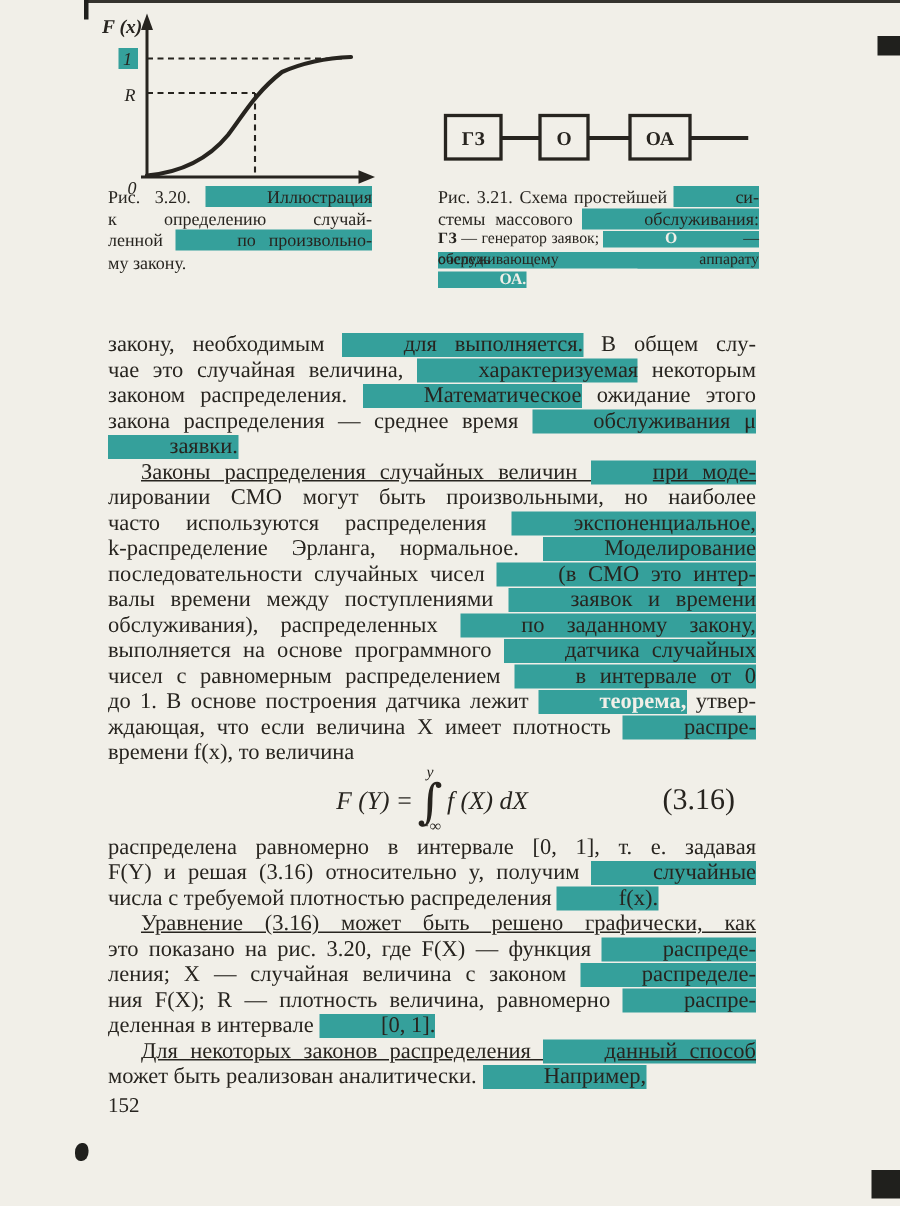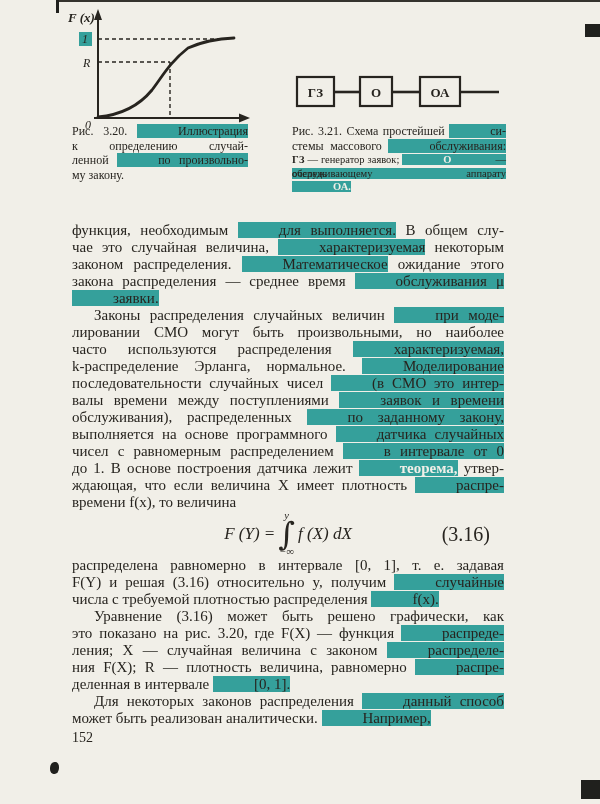--- a/index.html
+++ b/index.html
@@ -33,21 +33,21 @@
   .svg-hl{ fill:var(--hl); }
 
   .wire { stroke:var(--ink); stroke-width:2.6; }
   .box  { fill:none; stroke:var(--ink); stroke-width:2.2; }
   .boxlabel { text-anchor:middle; font-weight:bold; font-size:13px;
               font-family:"Liberation Serif",serif; fill:var(--ink); }
 
   
   .tline { text-align:justify; text-align-last:justify; }
   .tline.end { text-align-last:left; }
-  .tline.ind { text-indent:22px; }
+  .tline.ind { text-indent:22px;text-decoration:underline; }
   .it { }
   .bd { font-weight:bold; }
   .hl { background-color:var(--hl);padding-left:41px; }
   .bd.hl { color:var(--hltext); }
 
   
   .cap { position:absolute; }
   #cap320 { left:72px;  top:124px; width:176px; }
   #cap321 { left:292px; top:124px; width:214px; }
   .cap .tline { height:14.5px; line-height:14.5px; font-size:12px; }
@@ -123,28 +123,28 @@
     </div>
   <div id="cap321" class="cap">
       <div class="tline"><span class="it">Рис. 3.21. </span><span>Схема простейшей </span><span class="hl">си-</span></div>
       <div class="tline"><span>стемы массового </span><span class="hl">обслуживания:</span></div>
       <div class="tline small"><span class="bd">ГЗ</span><span> — генератор заявок; </span><span class="bd hl">О</span><span class="hl"> — очередь к</span></div>
       <div class="tline small end"><span>обслуживающему </span><span class="hl">аппарату </span><span class="bd hl">ОА.</span></div>
     </div>
 
   <div id="body">
     <div id="body-a">
-        <div class="tline"><span>функция, необходимым </span><span class="hl">для выполняется.</span><span> В общем слу-</span></div>
+        <div class="tline"><span>закону, необходимым </span><span class="hl">для выполняется.</span><span> В общем слу-</span></div>
         <div class="tline"><span>чае это случайная величина, </span><span class="hl">характеризуемая</span><span> некоторым</span></div>
         <div class="tline"><span>законом распределения. </span><span class="hl">Математическое</span><span> ожидание этого</span></div>
         <div class="tline"><span>закона распределения — среднее время </span><span class="hl">обслуживания μ</span></div>
         <div class="tline end"><span class="hl">заявки.</span></div>
         <div class="tline ind"><span>Законы распределения случайных величин </span><span class="hl">при моде-</span></div>
         <div class="tline"><span>лировании СМО могут быть произвольными, но наиболее</span></div>
-        <div class="tline"><span>часто используются распределения </span><span class="hl">характеризуемая,</span></div>
+        <div class="tline"><span>часто используются распределения </span><span class="hl">экспоненциальное,</span></div>
         <div class="tline"><span class="it">k</span><span>-распределение Эрланга, нормальное. </span><span class="hl">Моделирование</span></div>
         <div class="tline"><span>последовательности случайных чисел </span><span class="hl">(в СМО это интер-</span></div>
         <div class="tline"><span>валы времени между поступлениями </span><span class="hl">заявок и времени</span></div>
         <div class="tline"><span>обслуживания), распределенных </span><span class="hl">по заданному закону,</span></div>
         <div class="tline"><span>выполняется на основе программного </span><span class="hl">датчика случайных</span></div>
         <div class="tline"><span>чисел с равномерным распределением </span><span class="hl">в интервале от 0</span></div>
         <div class="tline"><span>до 1. В основе построения датчика лежит </span><span class="bd hl">теорема,</span><span> утвер-</span></div>
         <div class="tline"><span>ждающая, что </span><span class="it">если величина X имеет плотность </span><span class="it hl">распре-</span></div>
         <div class="tline end"><span class="it">времени f(x), то величина</span></div>
       </div>

